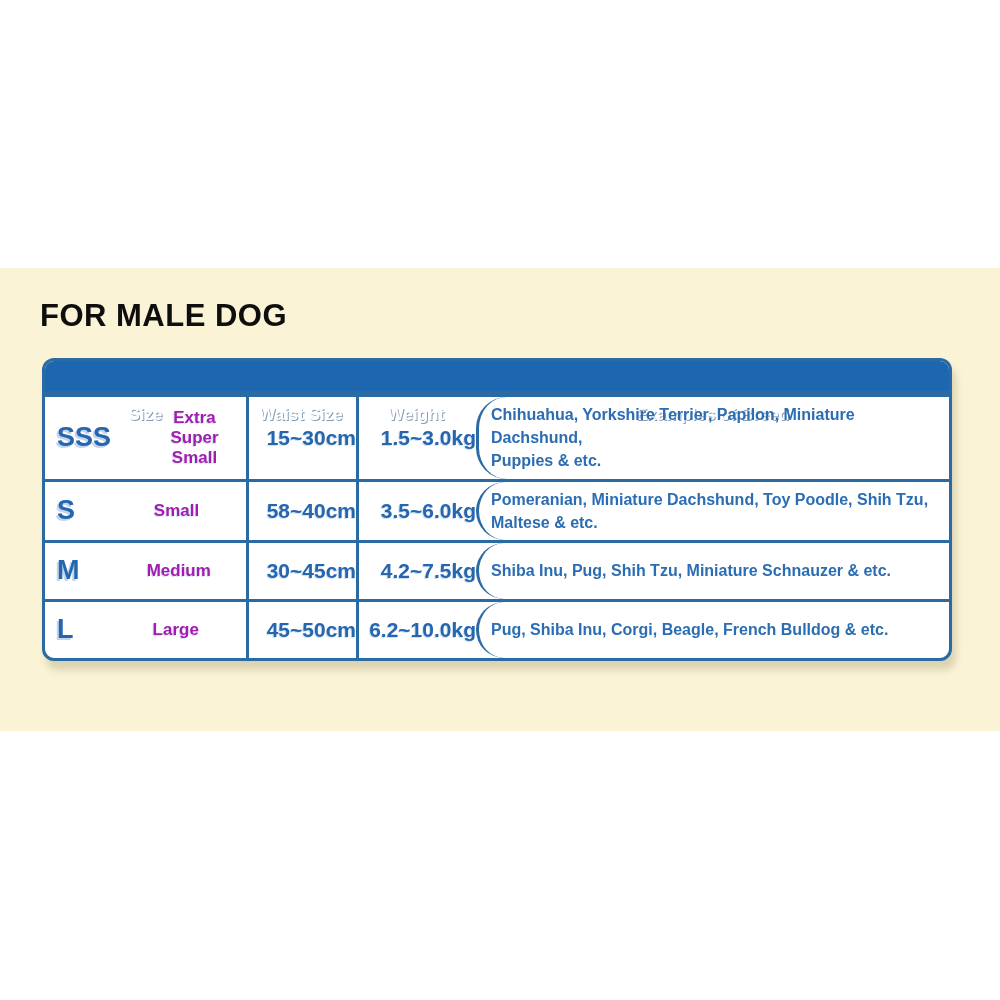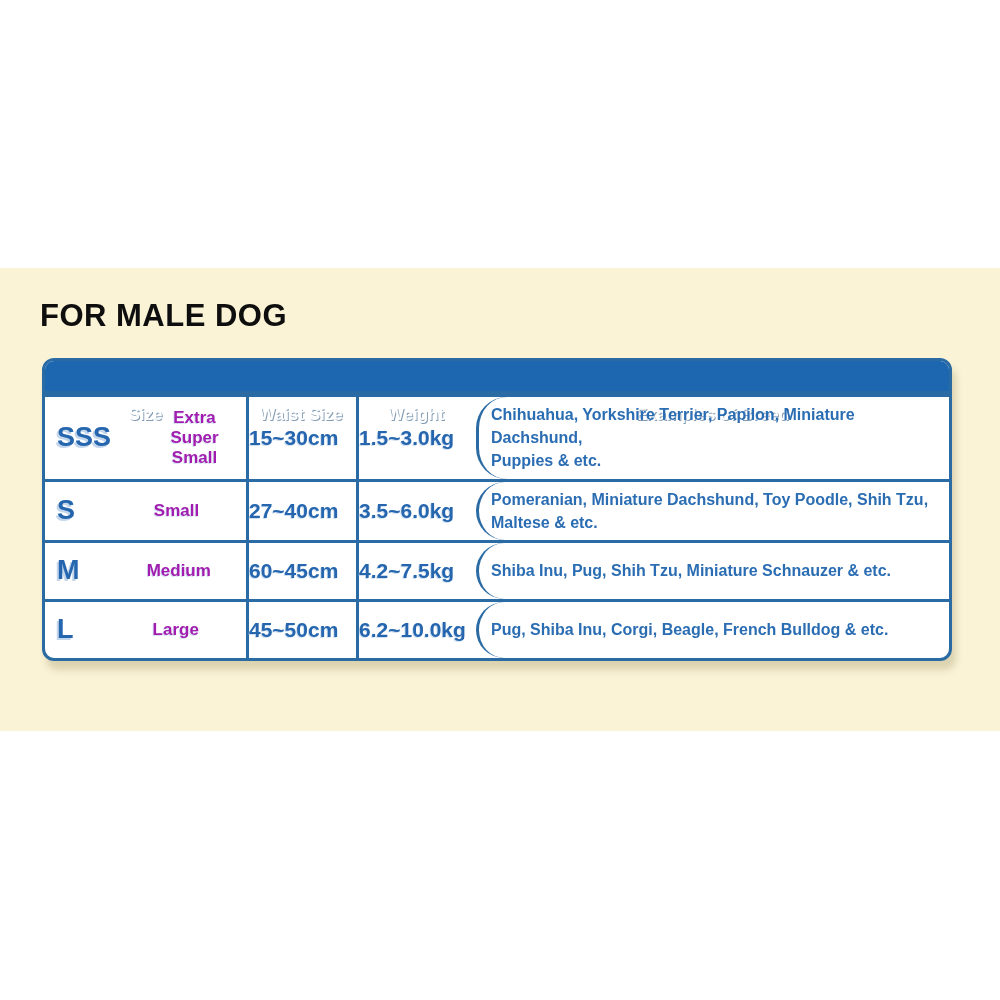--- a/index.html
+++ b/index.html
@@ -55,21 +55,21 @@
     font-size:27px; font-weight:bold; color:#2566ae;
     text-shadow:-2px 2px 0 rgba(145,180,220,0.55);
     white-space:nowrap;
   }
   .size-name {
     flex:1; text-align:center;
     font-size:17px; font-weight:bold; color:#a21caf;
     text-shadow:-1px 1px 0 rgba(150,185,222,0.4);
   }
 
-  .num-cell { justify-content:flex-start; }
+  .num-cell { justify-content:flex-end; }
   .num-val {
     font-size:21px; font-weight:bold; color:#2566ae; white-space:nowrap;
     text-shadow:-1px 1px 0 rgba(150,185,222,0.45);
   }
 
   .breed-cell { padding:6px 6px 6px 12px;border-radius:31px; }
   .breed-text {
     font-size:16px; font-weight:bold; color:#2b6db3;
     line-height:1.45; white-space:pre-line; text-align:left;
   }
@@ -109,38 +109,38 @@
       </div>
     </div>
 
 
     <div class="trow">
       <div class="cell size-cell">
         <span class="size-code">S</span>
         <span class="size-name">Small</span>
       </div>
       <div class="cell num-cell">
-        <span class="num-val">27~40cm</span>
+        <span class="num-val">58~40cm</span>
       </div>
       <div class="cell num-cell">
         <span class="num-val">3.5~6.0kg</span>
       </div>
       <div class="cell breed-cell">
         <span class="breed-text">Pomeranian, Miniature Dachshund, Toy Poodle, Shih Tzu,
 Maltese &amp; etc.</span>
       </div>
     </div>
 
     <div class="trow">
       <div class="cell size-cell">
         <span class="size-code">M</span>
         <span class="size-name">Medium</span>
       </div>
       <div class="cell num-cell">
-        <span class="num-val">60~45cm</span>
+        <span class="num-val">30~45cm</span>
       </div>
       <div class="cell num-cell">
         <span class="num-val">4.2~7.5kg</span>
       </div>
       <div class="cell breed-cell">
         <span class="breed-text">Shiba Inu, Pug, Shih Tzu, Miniature Schnauzer &amp; etc.</span>
       </div>
     </div>
 
     <div class="trow">

